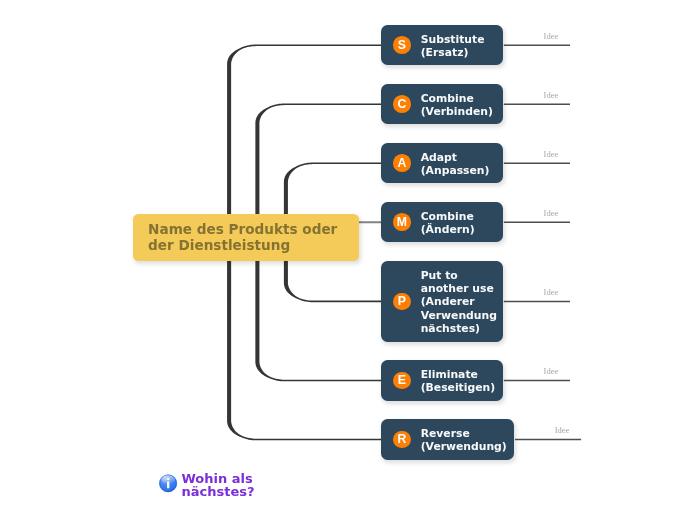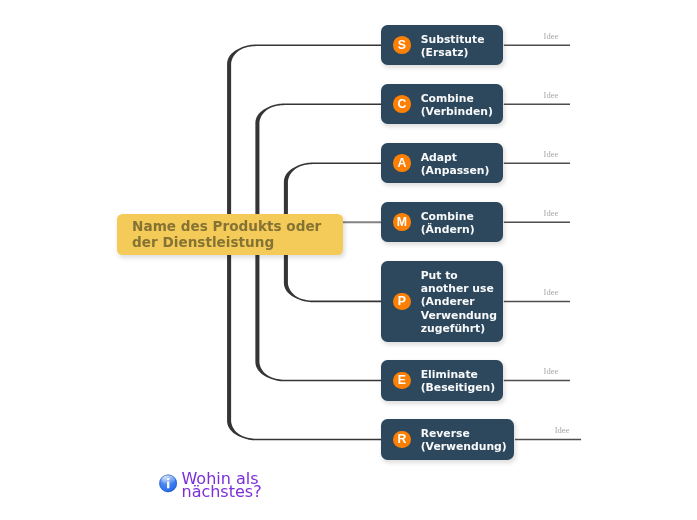--- a/index.html
+++ b/index.html
@@ -20,21 +20,21 @@
   .ntext{color:#f8f9fa;font-size:10.8px;font-weight:bold;line-height:13.35px;
          margin-left:10px;white-space:pre-line;position:relative;top:0.7px;}
   .center-node{position:absolute;background:#f4cb58;border-radius:5.5px;
           box-shadow:1.5px 2.5px 4px rgba(0,0,0,.13);
           display:flex;align-items:center;box-sizing:border-box;padding-left:15.1px;}
   .ctext{color:#857334;font-size:13.6px;font-weight:bold;line-height:16.6px;white-space:pre-line;}
   .idee{position:absolute;color:#a8a8a8;font-size:8.5px;line-height:10px;
         font-family:Liberation Serif, serif;white-space:nowrap;}
   .next-wrap{position:absolute;}
   .ico-abs{position:absolute;left:0;top:1.9px;}
-  .next-txt{color:#7b2fd8;font-size:16px;font-weight:normal;line-height:13.1px;
+  .next-txt{color:#7b2fd8;font-size:13px;font-weight:bold;line-height:13.1px;
             white-space:pre-line;margin-left:22.6px;}
   .ico{display:block;width:19px;height:19px;line-height:0;}
 </style>
 </head>
 <body>
 
 <div id="stage">
   <svg class="links bg" viewBox="0 0 697 520">
       <path d="M 381.60 44.50 L 256.10 44.50 L 256.08 44.50 L 254.30 44.54 L 252.50 44.66 L 250.72 44.87 L 248.97 45.15 L 247.24 45.52 L 245.55 45.96 L 243.90 46.48 L 242.30 47.08 L 240.75 47.73 L 239.25 48.41 L 237.79 49.14 L 236.39 49.92 L 235.05 50.76 L 233.78 51.67 L 232.59 52.64 L 231.49 53.68 L 230.49 54.80 L 229.60 55.98 L 228.83 57.23 L 228.19 58.53 L 227.69 59.88 L 227.34 61.27 L 227.14 62.68 L 227.08 64.10 L 227.07 242.40 L 231.13 242.40 L 231.12 64.10 L 231.17 63.06 L 231.32 62.02 L 231.55 60.98 L 231.85 59.94 L 232.24 58.89 L 232.71 57.83 L 233.28 56.77 L 233.94 55.72 L 234.71 54.67 L 235.58 53.64 L 236.55 52.65 L 237.62 51.69 L 238.80 50.79 L 240.08 49.96 L 241.44 49.21 L 242.90 48.56 L 244.42 48.00 L 245.99 47.50 L 247.61 47.08 L 249.26 46.73 L 250.94 46.45 L 252.65 46.26 L 254.37 46.14 L 256.12 46.10 L 256.10 46.10 L 381.60 46.10 Z" fill="#353535"></path>
       <path d="M 381.60 438.70 L 256.10 438.70 L 256.12 438.70 L 254.37 438.66 L 252.65 438.54 L 250.94 438.35 L 249.26 438.07 L 247.61 437.72 L 245.99 437.30 L 244.42 436.80 L 242.90 436.24 L 241.44 435.59 L 240.08 434.84 L 238.80 434.01 L 237.62 433.11 L 236.55 432.15 L 235.58 431.16 L 234.71 430.13 L 233.94 429.08 L 233.28 428.03 L 232.71 426.97 L 232.24 425.91 L 231.85 424.86 L 231.55 423.82 L 231.32 422.78 L 231.17 421.74 L 231.12 420.70 L 231.13 242.40 L 227.07 242.40 L 227.08 420.70 L 227.14 422.12 L 227.34 423.53 L 227.69 424.92 L 228.19 426.27 L 228.83 427.57 L 229.60 428.82 L 230.49 430.00 L 231.49 431.12 L 232.59 432.16 L 233.78 433.13 L 235.05 434.04 L 236.39 434.88 L 237.79 435.66 L 239.25 436.39 L 240.75 437.07 L 242.30 437.72 L 243.90 438.32 L 245.55 438.84 L 247.24 439.28 L 248.97 439.65 L 250.72 439.93 L 252.50 440.14 L 254.30 440.26 L 256.08 440.30 L 256.10 440.30 L 381.60 440.30 Z" fill="#353535"></path>
@@ -46,21 +46,21 @@
     </svg>
   <svg class="links fg" viewBox="0 0 697 520">
       <line x1="503.8" y1="45.300000000000004" x2="570" y2="45.300000000000004" stroke="#4d4d4d" stroke-width="1.5"></line>
       <line x1="503.8" y1="104.30000000000001" x2="570" y2="104.30000000000001" stroke="#4d4d4d" stroke-width="1.5"></line>
       <line x1="503.8" y1="163.29999999999998" x2="570" y2="163.29999999999998" stroke="#4d4d4d" stroke-width="1.5"></line>
       <line x1="503.8" y1="222.29999999999998" x2="570" y2="222.29999999999998" stroke="#4d4d4d" stroke-width="1.5"></line>
       <line x1="503.8" y1="301.4" x2="570" y2="301.4" stroke="#4d4d4d" stroke-width="1.5"></line>
       <line x1="503.8" y1="380.5" x2="570" y2="380.5" stroke="#4d4d4d" stroke-width="1.5"></line>
       <line x1="514.9000000000001" y1="439.5" x2="581.1" y2="439.5" stroke="#4d4d4d" stroke-width="1.5"></line>
     </svg>
-<div class="center-node" style="left: 117px; top: 213.6px; width: 225.6px; height: 41px;">
+<div class="center-node" style="left: 133px; top: 213.6px; width: 225.6px; height: 47px;">
       <div class="ctext">Name des Produkts oder
 der Dienstleistung</div>
     </div>
     <div class="node" style="left: 381.1px; top: 25.2px; width: 121.5px; height: 40.2px;">
       <div class="badge">S</div>
       <div class="ntext">Substitute
 (Ersatz)</div>
     </div>
     <div class="idee" style="left: 543.6px; top: 31.1px;">Idee</div>
     <div class="node" style="left: 381.1px; top: 84.2px; width: 121.5px; height: 40.2px;">
@@ -80,21 +80,21 @@
       <div class="ntext">Combine
 (Ändern)</div>
     </div>
     <div class="idee" style="left: 543.6px; top: 208.1px;">Idee</div>
     <div class="node" style="left: 381.1px; top: 261.2px; width: 121.5px; height: 80.4px;">
       <div class="badge">P</div>
       <div class="ntext">Put to
 another use
 (Anderer
 Verwendung
-zugeführt)</div>
+nächstes)</div>
     </div>
     <div class="idee" style="left: 543.6px; top: 287.2px;">Idee</div>
     <div class="node" style="left: 381.1px; top: 360.4px; width: 121.5px; height: 40.2px;">
       <div class="badge">E</div>
       <div class="ntext">Eliminate
 (Beseitigen)</div>
     </div>
     <div class="idee" style="left: 543.6px; top: 366.3px;">Idee</div>
     <div class="node" style="left: 381.1px; top: 419.4px; width: 132.6px; height: 40.2px;">
       <div class="badge">R</div>

